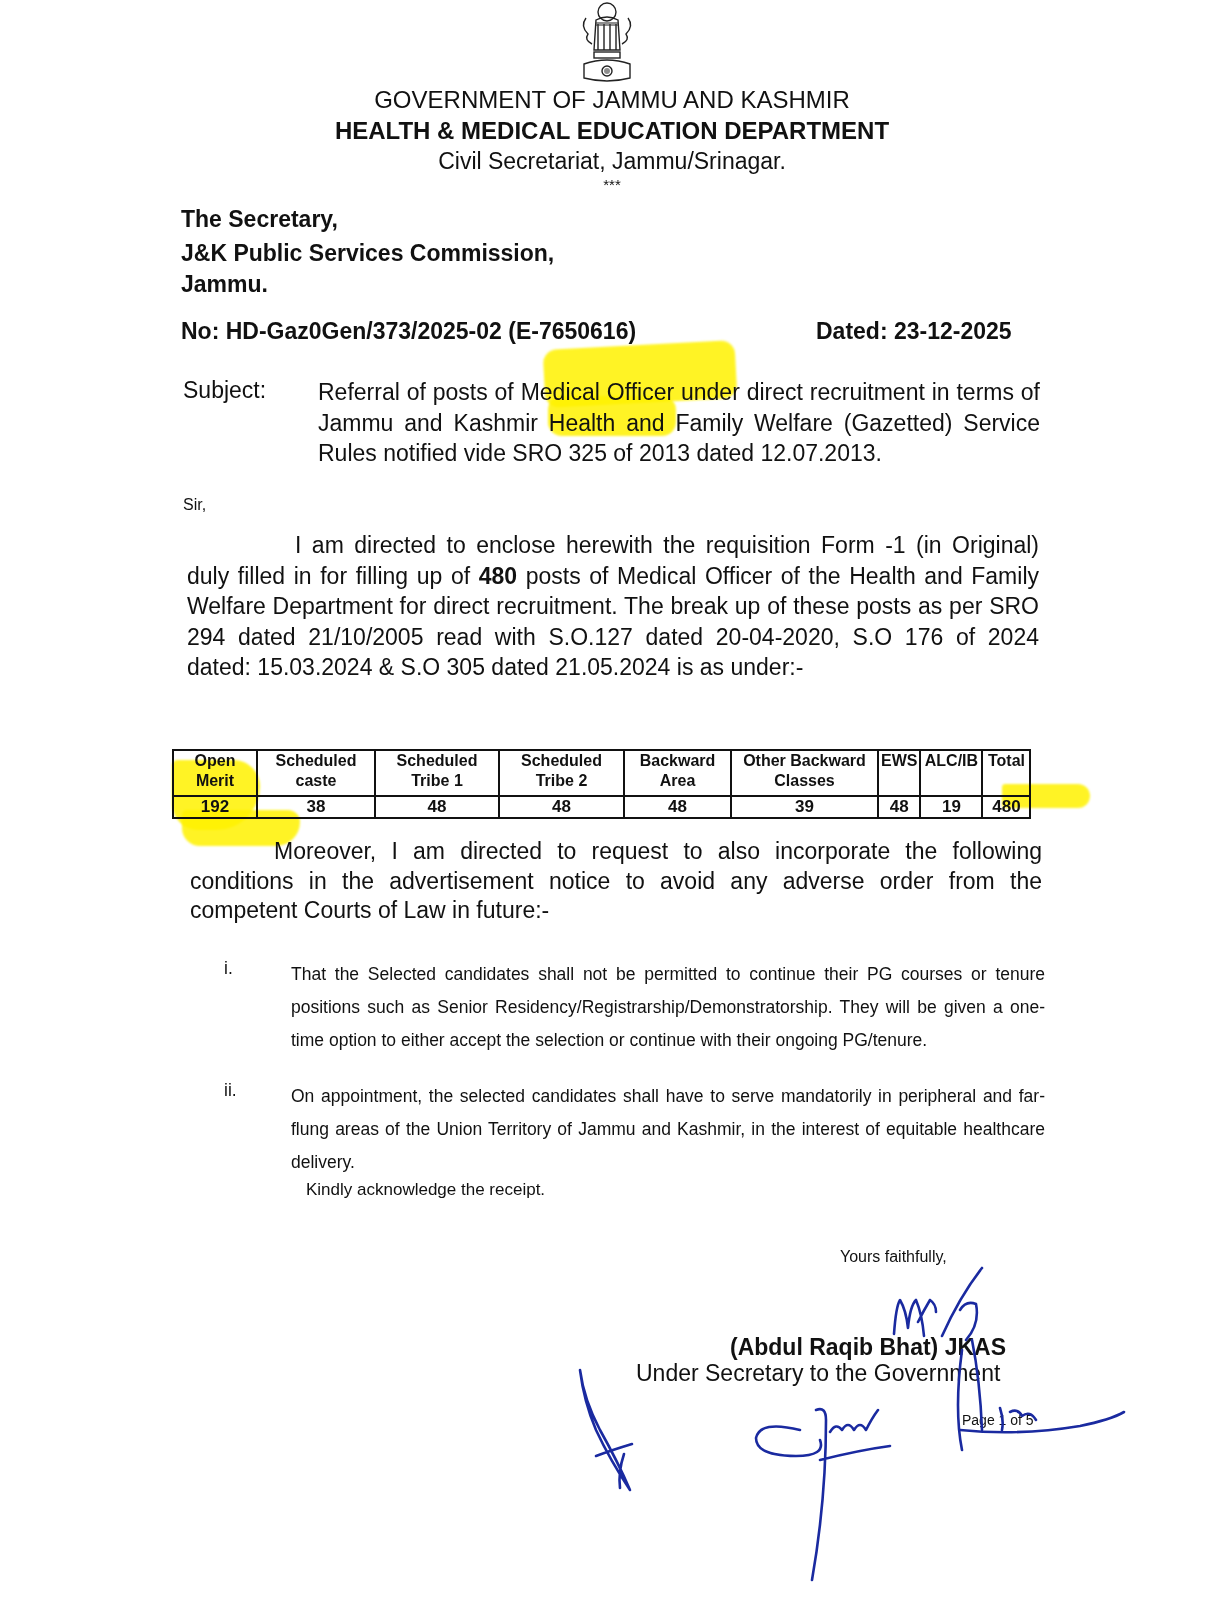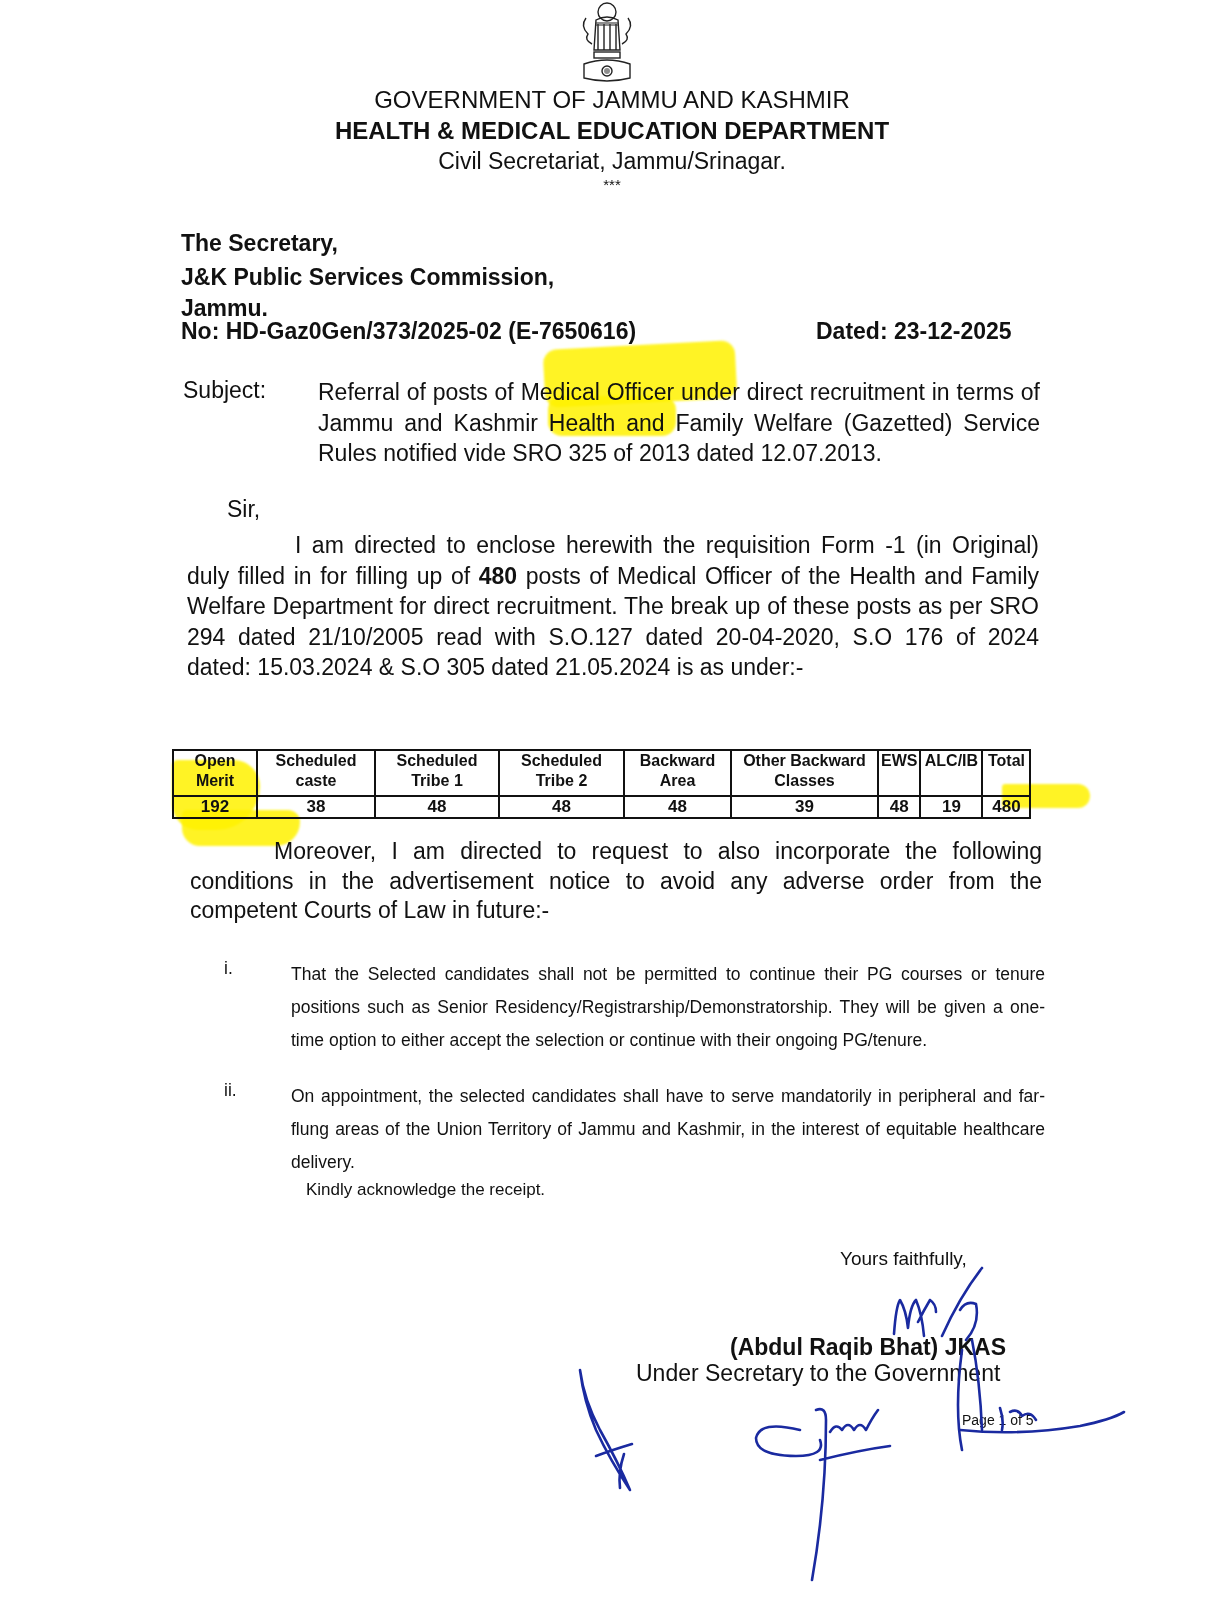--- a/index.html
+++ b/index.html
@@ -10,49 +10,49 @@
 
   
   #emblem { left: 574px; top: 0px; width: 66px; height: 84px; }
 
   .hdr { left: 0; width: 1224px; text-align: center; }
   #gov { top: 86px; font-size: 24px; }
   #dept { top: 117px; font-size: 24px; font-weight: bold; }
   #civ { top: 148px; font-size: 23px; }
   #stars { top: 176px; font-size: 15px; }
 
-  .addr { left: 181px; font-size: 23px; font-weight: bold; margin-top: 24px; }
+  .addr { left: 181px; font-size: 23px; font-weight: bold; }
   #a1 { top: 206px; }
   #a2 { top: 240px; }
   #a3 { top: 271px; }
   #refno { left: 181px; top: 318px; font-size: 23px; font-weight: bold; }
   #dated { left: 816px; top: 318px; font-size: 23px; font-weight: bold; text-align: center; }
 
   #subj-label { left: 183px; top: 377px; font-size: 23px; }
   #subj { left: 318px; top: 377px; width: 722px; font-size: 23px; line-height: 30.5px; text-align: justify; }
-  #sir { left: 183px; top: 496px; font-size: 23px; margin-left: 44px; }
+  #sir { left: 183px; top: 496px; font-size: 16px; }
 
   #para1 { left: 187px; top: 530px; width: 852px; font-size: 23px; line-height: 30.5px; text-align: justify; }
   #para1 .indent { display: inline-block; width: 108px; }
 
   #quota { left: 172px; top: 749px; border-collapse: collapse; font-size: 16px; font-weight: bold; }
   #quota td { border: 2px solid #111; text-align: center; padding: 0 2px; line-height: 20px; }
   #quota tr.head td { vertical-align: top; height: 44px; margin-top: 26px; }
   #quota tr.vals td { height: 20px; font-size: 17px; }
 
   #para2 { left: 190px; top: 837px; width: 852px; font-size: 23px; line-height: 29.5px; text-align: justify; }
   #para2 .indent { display: inline-block; width: 84px; }
 
   .cond-num { left: 224px; font-size: 17.5px; }
   .cond { left: 291px; width: 754px; font-size: 17.5px; line-height: 33px; text-align: justify; }
   #c1n { top: 958px; } #c1 { top: 958px; }
   #c2n { top: 1080px; } #c2 { top: 1080px; }
 
   #ack { left: 306px; top: 1180px; font-size: 17px; }
-  #yf { left: 840px; top: 1248px; font-size: 19px; }
+  #yf { left: 840px; top: 1248px; font-size: 16px; }
   #signame { left: 730px; top: 1334px; font-size: 23px; font-weight: bold; }
   #sigdesig { left: 636px; top: 1360px; font-size: 23px; }
   #pageno { left: 962px; top: 1412px; font-size: 14px; }
 
   #sig { left: 0; top: 0; width: 1224px; height: 1600px; pointer-events: none; }
 </style>
 </head>
 <body>
 
 <div class="hl" style="left:544px; top:345px; width:192px; height:58px; transform:rotate(-3deg);"></div>

